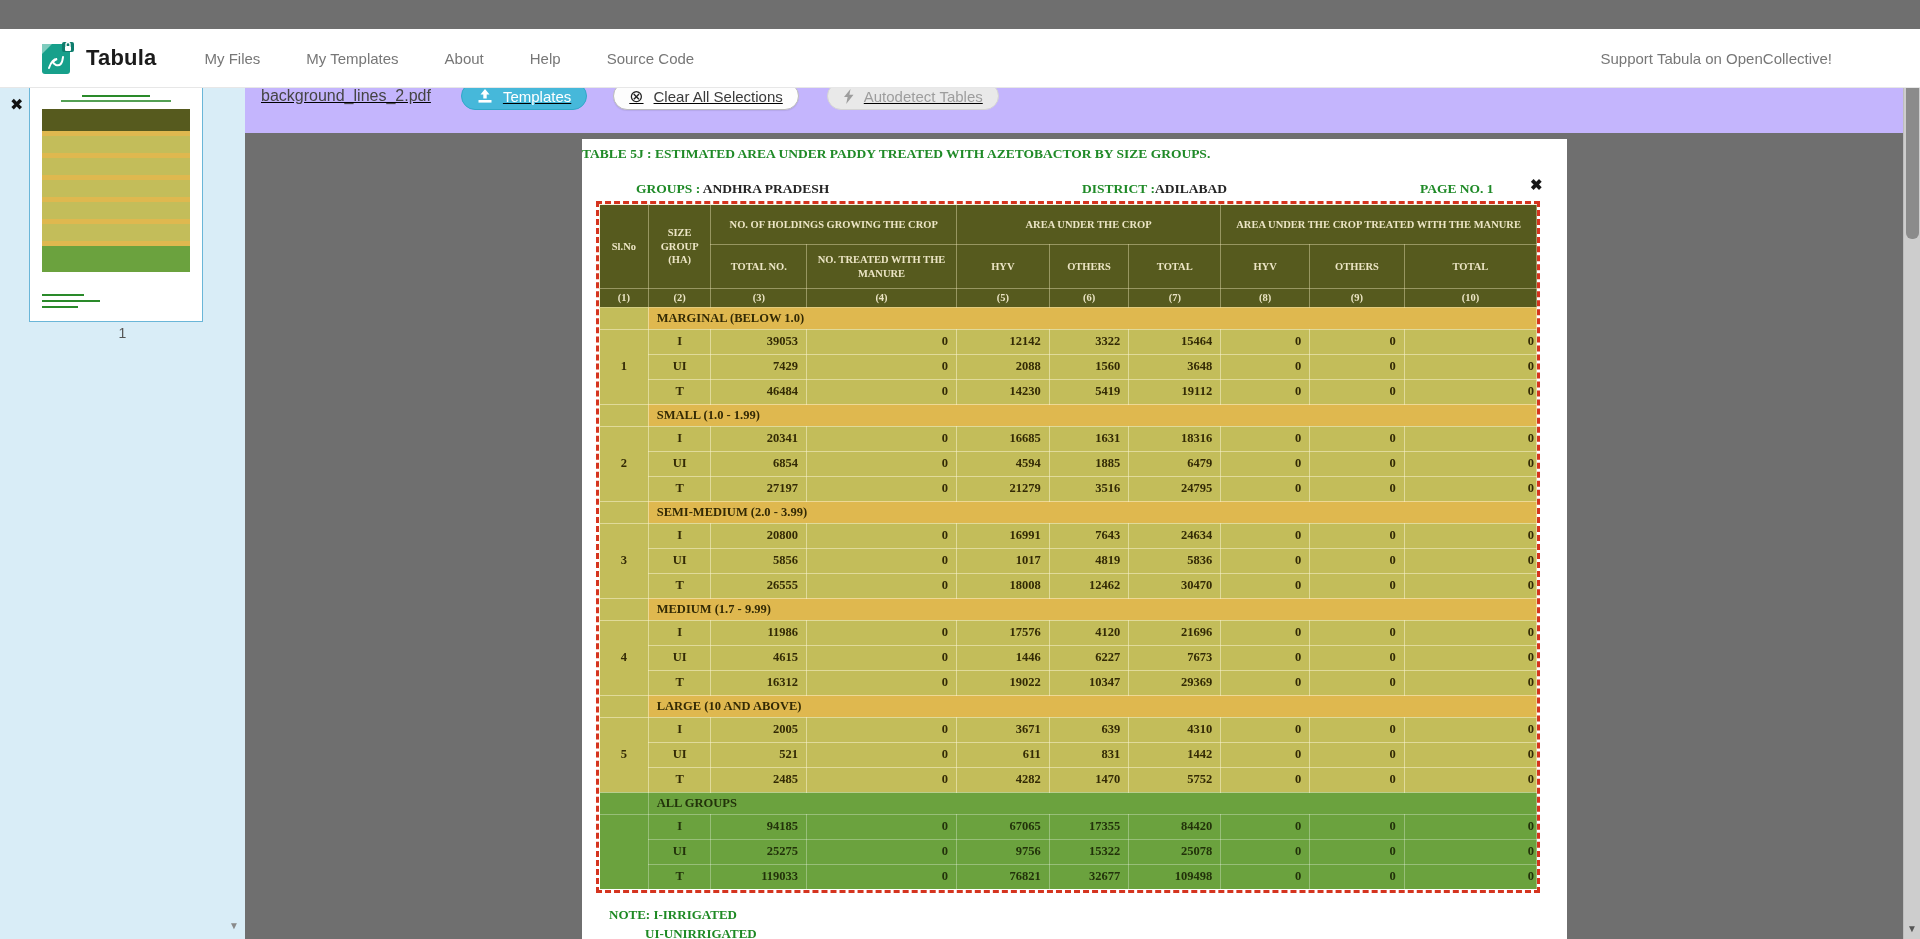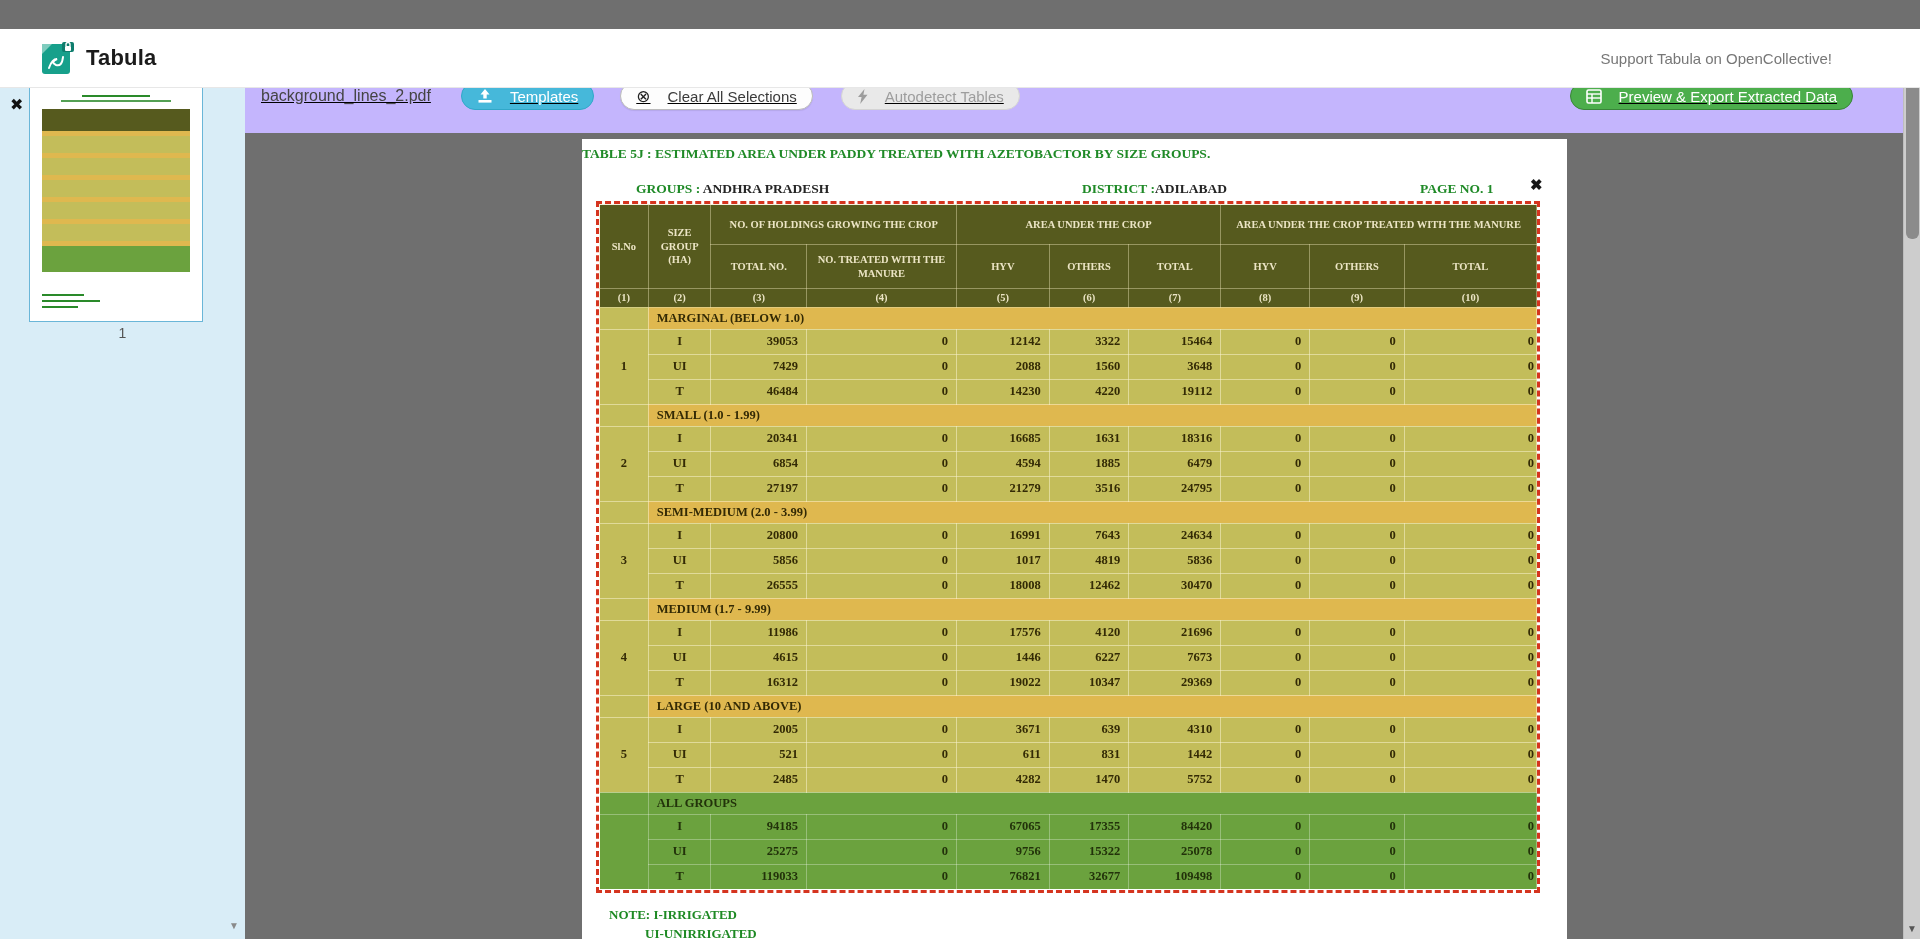--- a/index.html
+++ b/index.html
@@ -31,21 +31,21 @@
   .t-green { height:26px; background:#6ba23e; }
   .thumb-num { position:absolute; left:0; width:100%; top:266px; text-align:center; font-size:14px; color:#555; }
   .sb-arrow { position:absolute; right:6px; font-size:10px; color:#8a8a8a; cursor:pointer; line-height:1; }
   .sb-arrow.up { top:14px; }
   .sb-arrow.down { bottom:8px; }
 
   
   .main { flex:1; display:flex; flex-direction:column; height:100%; }
   .toolbar { height:74px; background:#c4b5fd; display:flex; align-items:center; flex:none;text-decoration:underline; }
   .filename { font-size:16px; color:#444; margin-left:16px; }
-  .btn { display:inline-flex; align-items:center; gap:17px; height:28px; padding:0 15px;
+  .btn { display:inline-flex; align-items:center; gap:10px; height:28px; padding:0 15px;
          border-radius:14px; font-size:15px; cursor:pointer; border:1px solid transparent;
          font-family:"Liberation Sans",sans-serif; }
   .btn svg { flex:none; }
   .btn-blue { background:#46b8da; border-color:#31a8c9; color:#fff; margin-left:30px; }
   .btn-light { background:#fdfdfd; border-color:#bcbcbc; color:#3a3a3a; margin-left:26px;
                box-shadow:0 1px 1px rgba(0,0,0,0.08); }
   .btn-light .glyph { font-size:17px; color:#222; line-height:1; }
   .btn-disabled { background:#e9e9e9; border-color:#d4d4d4; color:#9d9d9d; margin-left:28px; cursor:default; }
   .btn-green { background:#4cae4c; border-color:#398439; color:#fff; margin-right:50px; }
   .spacer { flex:1; }
@@ -109,20 +109,27 @@
     <svg width="36" height="36" viewBox="0 0 36 36">
       <rect x="2" y="4" width="28" height="30" rx="3" fill="#17a08b"></rect>
       <path d="M2 4 L12 4 L2 14 Z" fill="#7fccbe"></path>
       <rect x="22" y="2" width="12" height="10" rx="2" fill="#0e7d6d"></rect>
       <rect x="25" y="6" width="6" height="5" rx="1" fill="#ffffff"></rect>
       <path d="M26 6 v-1.5 a2 2 0 0 1 4 0 V6" stroke="#ffffff" stroke-width="1.4" fill="none"></path>
       <path d="M9 28 q3 -9 8 -9 q-7 3 -1 6 q6 2 7 -8" stroke="#ffffff" stroke-width="2" fill="none" stroke-linecap="round"></path>
     </svg>
     <span class="brand">Tabula</span>
   </div>
+  <nav class="nav-items">
+    <span class="nav-item">My Files</span>
+    <span class="nav-item">My Templates</span>
+    <span class="nav-item">About</span>
+    <span class="nav-item">Help</span>
+    <span class="nav-item">Source Code</span>
+  </nav>
   <span class="support">Support Tabula on OpenCollective!</span>
 </header>
 
 <div class="content">
   <aside class="sidebar">
     <span class="file-close">✖</span>
     <div class="thumb">
       <div class="t-line" style="left:30%;top:8px;width:40%;"></div>
       <div class="t-line" style="left:18%;top:13px;width:64%;background:#53a053;"></div>
       <div class="t-table">
@@ -163,29 +170,20 @@
         <span class="glyph">⊗</span>
         <span>Clear All Selections</span>
       </button>
       <button class="btn btn-disabled">
         <svg width="11" height="15" viewBox="0 0 11 15">
           <path d="M7.5 0 L1 8 H4.6 L3.2 15 L10.5 5.8 H6.4 Z" fill="#9d9d9d"></path>
         </svg>
         <span>Autodetect Tables</span>
       </button>
       <div class="spacer"></div>
-      <button class="btn btn-green">
-        <svg width="16" height="15" viewBox="0 0 16 15">
-          <rect x="1" y="1" width="14" height="13" rx="1.5" fill="none" stroke="#ffffff" stroke-width="1.6"></rect>
-          <line x1="1" y1="5" x2="15" y2="5" stroke="#ffffff" stroke-width="1.4"></line>
-          <line x1="1" y1="9" x2="15" y2="9" stroke="#ffffff" stroke-width="1.4"></line>
-          <line x1="6" y1="5" x2="6" y2="14" stroke="#ffffff" stroke-width="1.4"></line>
-        </svg>
-        <span>Preview &amp; Export Extracted Data</span>
-      </button>
     </div>
 
     <div class="docarea">
       <div class="page">
         <div class="pdf-title">TABLE 5J : ESTIMATED AREA UNDER PADDY  TREATED WITH AZETOBACTOR BY SIZE GROUPS.</div>
         <div class="meta">
           <span class="m-state"><span class="lab">GROUPS :</span> <span class="val">ANDHRA PRADESH</span></span>
           <span class="m-district"><span class="lab">DISTRICT :</span><span class="val">ADILABAD</span></span>
           <span class="m-page">PAGE NO. 1</span>
         </div>
@@ -262,21 +260,21 @@
                   <td class="num">3648</td>
                   <td class="num">0</td>
                   <td class="num">0</td>
                   <td class="num last">0</td>
                 </tr>
                 <tr class="data-row">
                   <td class="rowtype">T</td>
                   <td class="num">46484</td>
                   <td class="num">0</td>
                   <td class="num">14230</td>
-                  <td class="num">4220</td>
+                  <td class="num">5419</td>
                   <td class="num">19112</td>
                   <td class="num">0</td>
                   <td class="num">0</td>
                   <td class="num last">0</td>
                 </tr>
                 <tr class="band-row">
                   <td class="band-c1"></td>
                   <td class="band-label" colspan="9">SMALL (1.0 - 1.99)</td>
                 </tr>
                 <tr class="data-row">

